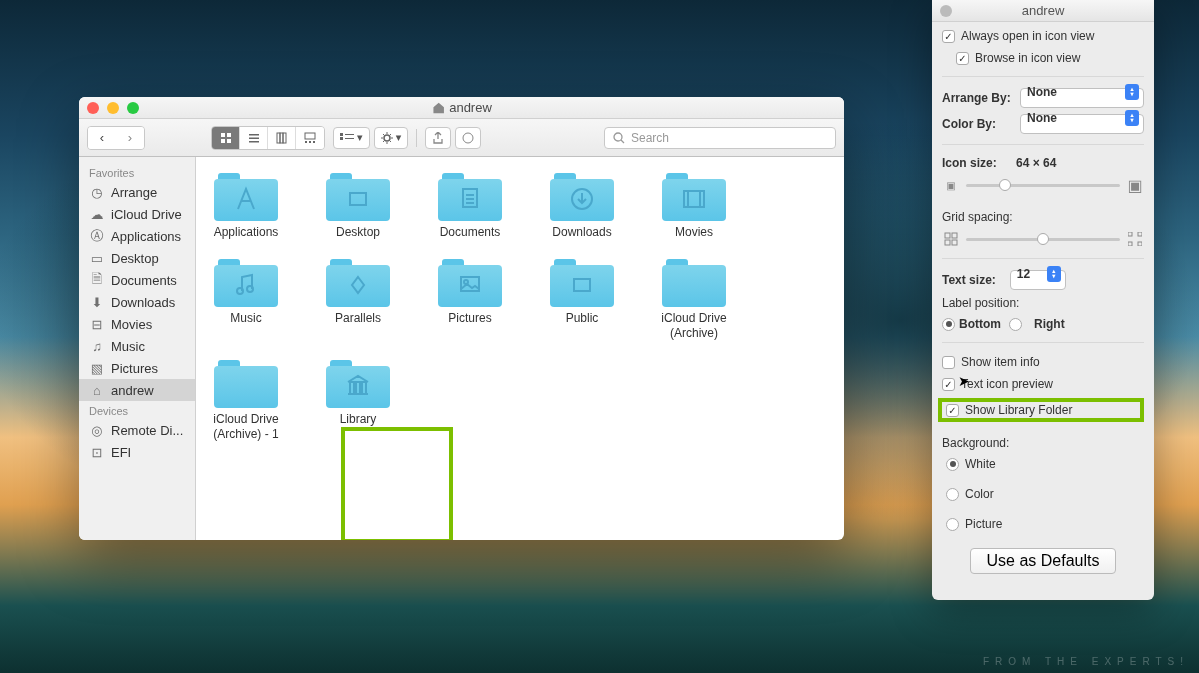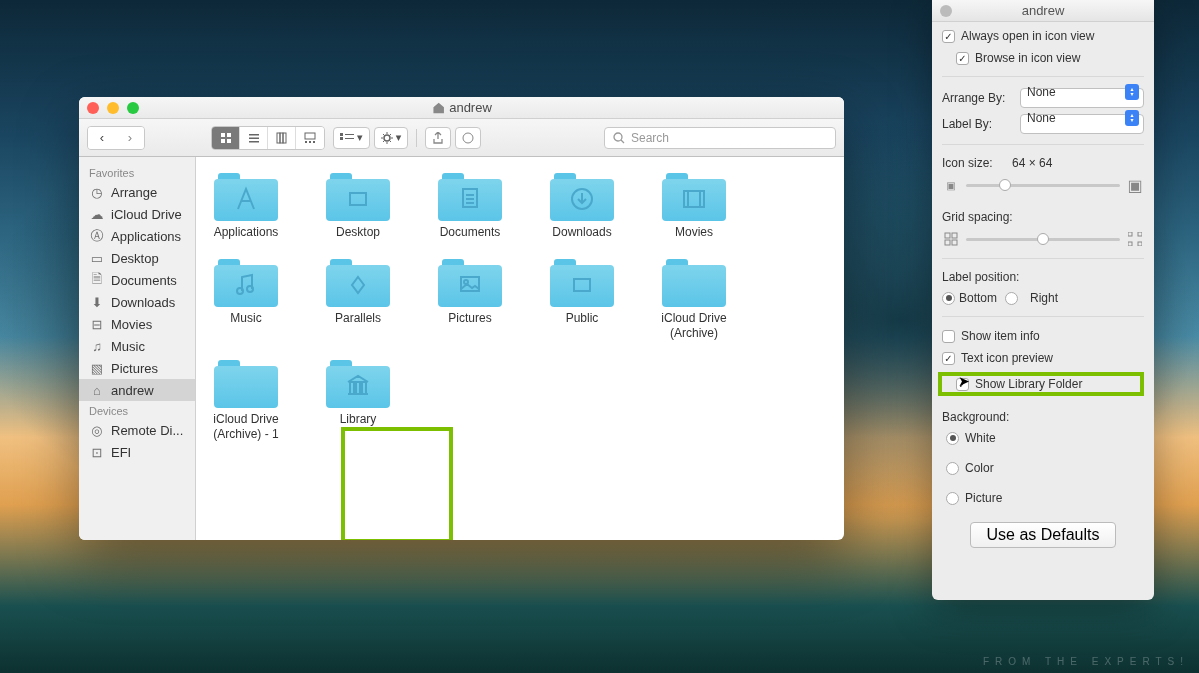--- a/index.html
+++ b/index.html
@@ -39,35 +39,35 @@
 .folder-back{position:absolute;left:4px;top:2px;width:22px;height:10px;background:#5bc5e8;border-radius:3px 3px 0 0;}
 .folder-front{position:absolute;left:0;top:8px;width:64px;height:42px;background:linear-gradient(#7ed4ec,#5bc5e8);border-radius:4px;}
 .folder-glyph{position:absolute;left:50%;top:55%;transform:translate(-50%,-50%);color:#4aa8cc;}
 .file-label{font-size:12px;color:#333;text-align:center;line-height:1.2;max-width:100px;}
 .highlight-box{border:4px solid #7cbf00;position:absolute;pointer-events:none;}
 .viewopts-window{position:absolute;left:932px;top:0;width:222px;height:600px;background:#ececec;border-radius:0 0 6px 6px;box-shadow:0 10px 40px rgba(0,0,0,0.35);display:flex;flex-direction:column;}
 .vo-title{height:22px;background:linear-gradient(#f6f6f6,#e5e5e5);border-bottom:1px solid #d0d0d0;display:flex;align-items:center;position:relative;}
 .vo-title .tl{margin-left:8px;background:#bbb;}
 .vo-title-text{position:absolute;left:50%;transform:translateX(-50%);font-size:13px;color:#555;}
 .vo-body{padding:6px 10px 12px;font-size:12px;color:#333;display:flex;flex-direction:column;gap:6px;}
-.vo-row{display:flex;align-items:center;gap:8px;}
+.vo-row{display:flex;align-items:center;gap:8px;font-weight:bold;}
 .vo-check{display:flex;align-items:center;gap:6px;padding:1px 0;}
 .checkbox{width:13px;height:13px;border:1px solid #aaa;border-radius:3px;background:#fff;display:flex;align-items:center;justify-content:center;font-size:10px;color:#333;}
 .checkbox.checked::after{content:"✓";}
 .radio{width:13px;height:13px;border:1px solid #aaa;border-radius:50%;background:#fff;display:flex;align-items:center;justify-content:center;}
 .radio.checked::after{content:"";width:6px;height:6px;border-radius:50%;background:#555;}
 .vo-select{flex:1;height:20px;border:1px solid #c0c0c0;border-radius:4px;background:#fff;display:flex;align-items:center;justify-content:space-between;padding:0 4px 12px 6px;font-size:12px;}
 .sel-arrows{width:14px;height:16px;background:#3b82f6;border-radius:3px;color:#fff;display:flex;flex-direction:column;align-items:center;justify-content:center;font-size:6px;line-height:5px;}
 .slider{height:18px;display:flex;align-items:center;gap:6px;}
 .slider-track{flex:1;height:3px;background:#c8c8c8;border-radius:2px;position:relative;}
 .slider-thumb{position:absolute;top:50%;transform:translate(-50%,-50%);width:12px;height:12px;background:#fff;border:1px solid #aaa;border-radius:50%;}
 .slider-icon{width:18px;height:18px;display:flex;align-items:center;justify-content:center;color:#888;font-size:10px;}
 .section-gap{height:6px;border-top:1px solid #d8d8d8;margin-top:4px;}
 .vo-button{margin:10px auto 0;padding:3px 16px;border:1px solid #bbb;border-radius:4px;background:linear-gradient(#fff,#f0f0f0);font-size:16px;cursor:default;}
-.hl-green{border:4px solid #7cbf00;padding:1px 14px;margin-left:-4px;}
+.hl-green{border:4px solid #7cbf00;padding:1px 4px;margin-left:-4px;}
 .watermark{position:absolute;right:10px;bottom:6px;color:rgba(255,255,255,0.25);letter-spacing:6px;font-size:10px;font-weight:300;}
 .cursor{position:absolute;left:958px;top:373px;font-size:14px;color:#000;z-index:50;}
 </style>
 </head>
 <body>
 
 <div class="desktop-bg"></div>
 
 <div class="finder-window">
   <div class="titlebar">
@@ -353,21 +353,21 @@
       </div>
     <div class="section-gap"></div>
     <div class="vo-row">
         <span style="width:70px">Arrange By:</span>
         <div class="vo-select">
           <span>None</span>
           <div class="sel-arrows">▴<br>▾</div>
         </div>
       </div>
     <div class="vo-row">
-        <span style="width:70px">Label By:</span>
+        <span style="width:70px">Color By:</span>
         <div class="vo-select">
           <span>None</span>
           <div class="sel-arrows">▴<br>▾</div>
         </div>
       </div>
     <div class="section-gap"></div>
     <div class="vo-row"><span>Icon size:</span>&nbsp;<span>64 × 64</span></div>
     <div class="slider">
       <div class="slider-icon">▣</div>
       <div class="slider-track">
@@ -392,20 +392,27 @@
       <div class="slider-icon">
           <svg width="14" height="14" viewBox="0 0 14 14">
             <rect x="0" y="0" width="4" height="4" fill="none" stroke="#888"></rect>
             <rect x="10" y="0" width="4" height="4" fill="none" stroke="#888"></rect>
             <rect x="0" y="10" width="4" height="4" fill="none" stroke="#888"></rect>
             <rect x="10" y="10" width="4" height="4" fill="none" stroke="#888"></rect>
           </svg>
         </div>
     </div>
     <div class="section-gap"></div>
+    <div class="vo-row">
+        <span>Text size:</span>
+        <div class="vo-select" style="flex:0 0 56px;margin-left:6px">
+          <span>12</span>
+          <div class="sel-arrows">▴<br>▾</div>
+        </div>
+      </div>
     <div>Label position:</div>
     <div class="vo-row" id="labelpos">
         <div class="vo-check" style="gap: 4px;">
           <div class="radio checked"></div>
           <span>Bottom</span>
         </div>
         <div class="vo-check" style="gap: 12px;">
           <div class="radio"></div>
           <span>Right</span>
         </div>

